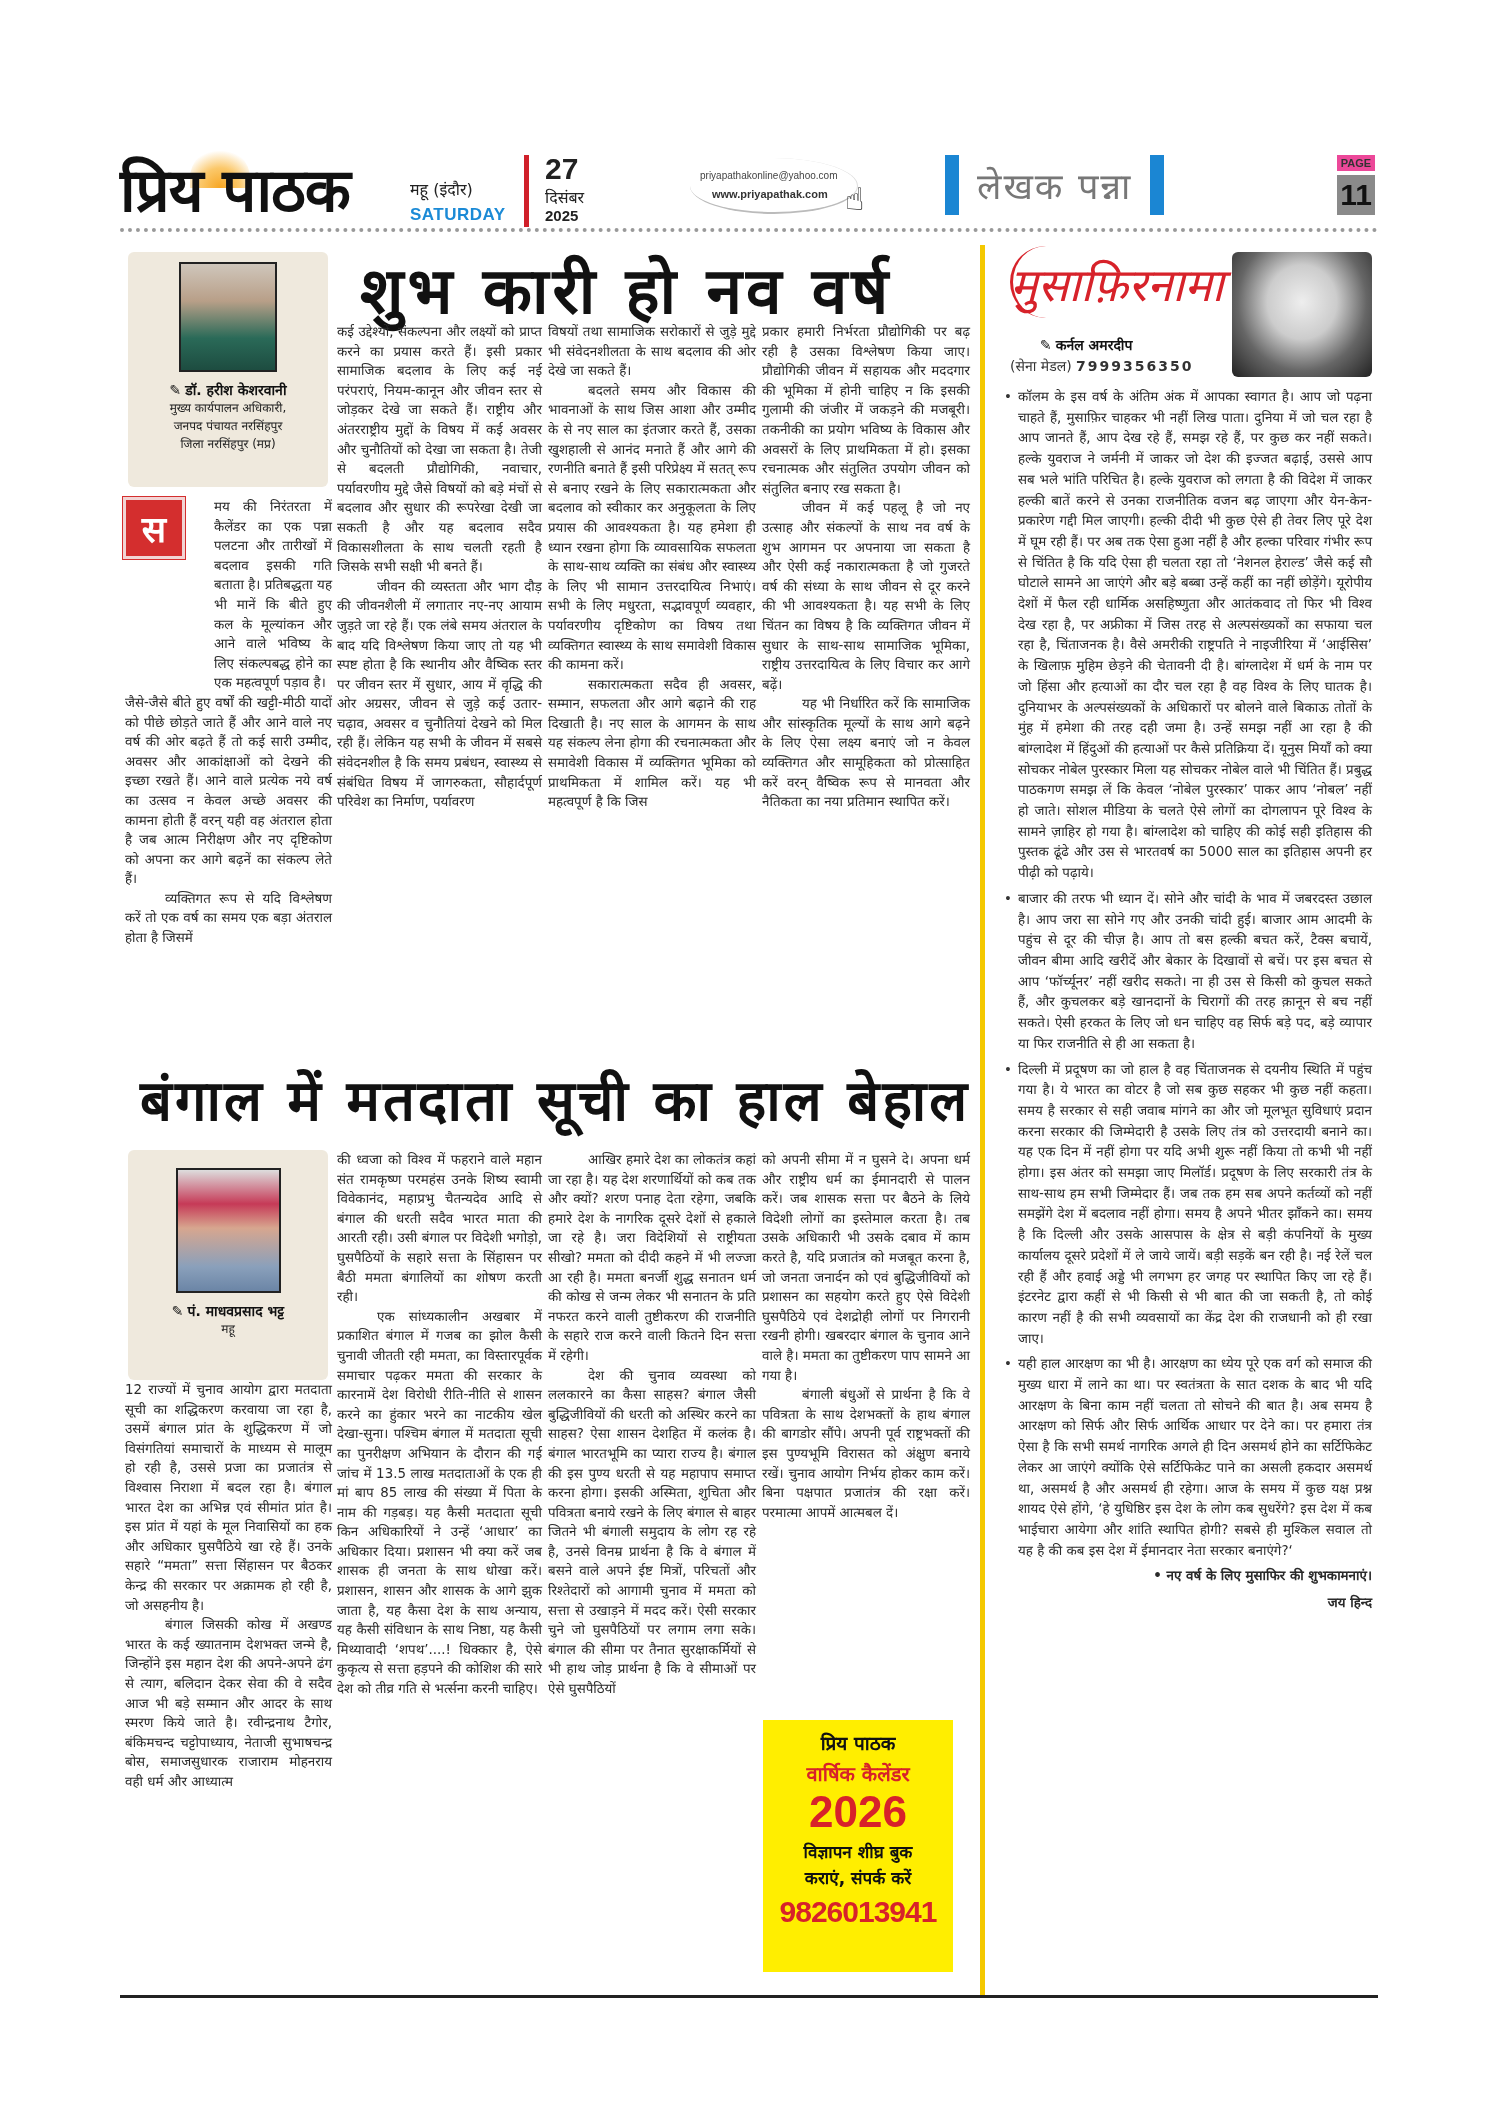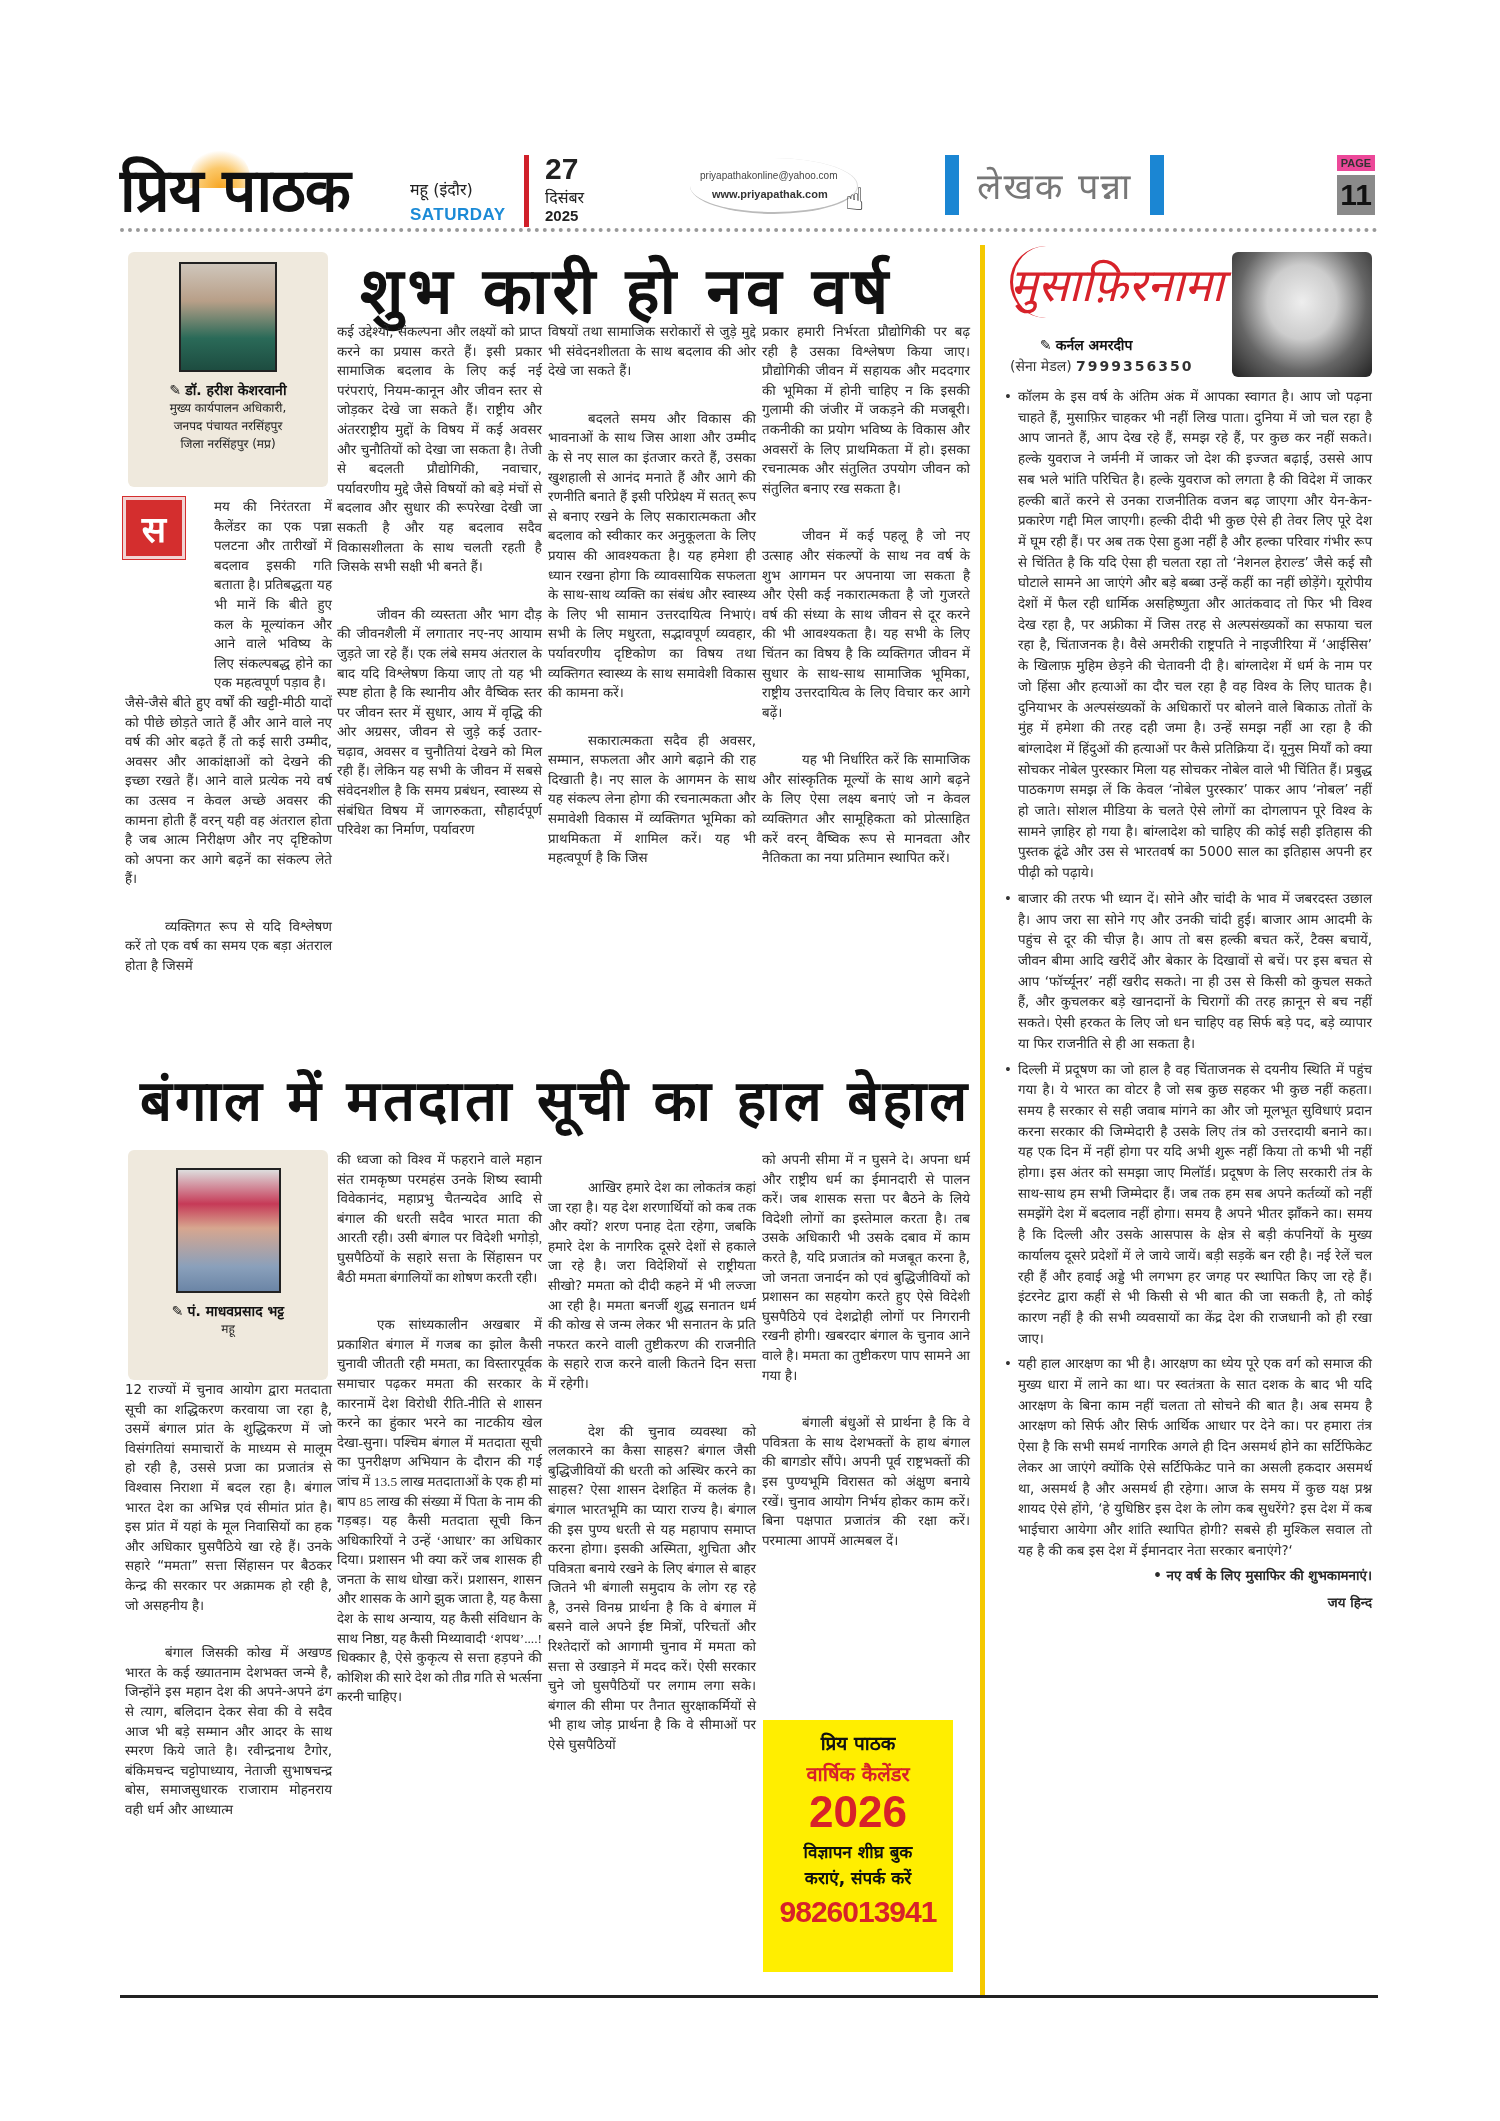--- a/index.html
+++ b/index.html
@@ -42,29 +42,29 @@
   .photo1 { width: 98px; height: 110px; background: linear-gradient(180deg,#cfc6bb 0%,#b89f88 35%,#2a6a58 70%,#1d4c40 100%); }
   .photo2 { width: 105px; height: 125px; margin-top: 18px; background: linear-gradient(180deg,#ddd 0%,#c63a57 28%,#d7a68f 48%,#8aa0bb 80%,#6b85a6 100%); }
   .aname { font-weight: bold; font-size: 14px; margin-top: 8px; color: #111; }
   .aline { font-size: 12px; color: #222; line-height: 18px; }
   .pen { font-size: 14px; margin-right: 4px; }
 
   .dropcap { left: 123px; top: 497px; width: 62px; height: 62px; background: #d42e2e; border: 3px solid #f2d4d4; outline: 1px solid #d42e2e; color: #fff; font-size: 36px; font-weight: bold; display: flex; align-items: center; justify-content: center; }
 
   .col { font-size: 13.4px; line-height: 19.6px; color: #2a2a2a; text-align: justify; }
   .col p { text-indent: 0; }
-  .col p.ind { text-indent: 40px; margin-top: 28px; }
+  .col p.ind { text-indent: 40px; }
   .col1a { left: 125px; top: 497px; width: 207px; }
   .col1a .first { margin-left: 89px; }
   .col1b { left: 337px; top: 322px; width: 205px; }
   .col1c { left: 548px; top: 322px; width: 208px; }
   .col1d { left: 762px; top: 322px; width: 208px; }
 
   .col2a { left: 125px; top: 1380px; width: 207px; }
-  .col2b { left: 337px; top: 1150px; width: 205px; font-family: Liberation Serif, serif; }
+  .col2b { left: 337px; top: 1150px; width: 205px; }
   .col2c { left: 548px; top: 1150px; width: 208px; }
   .col2d { left: 762px; top: 1150px; width: 208px; }
 
   .yellow-vline { left: 980px; top: 245px; width: 5px; height: 1750px; background: #f4c800; }
 
   
   .musafir-title { left: 1010px; top: 252px; font-family: "DejaVu Serif", serif; font-style: italic; font-size: 46px; color: #d7222a; }
   .musafir-paren { left: 1010px; top: 246px; width: 220px; height: 72px; border-left: 3px solid #d7222a; border-radius: 40px 0 0 40px; }
   .col-author { left: 1040px; top: 335px; font-weight: bold; font-size: 14px; color: #111; }
   .col-author-sub { left: 1010px; top: 356px; font-size: 14px; color: #333; text-align: right; }

